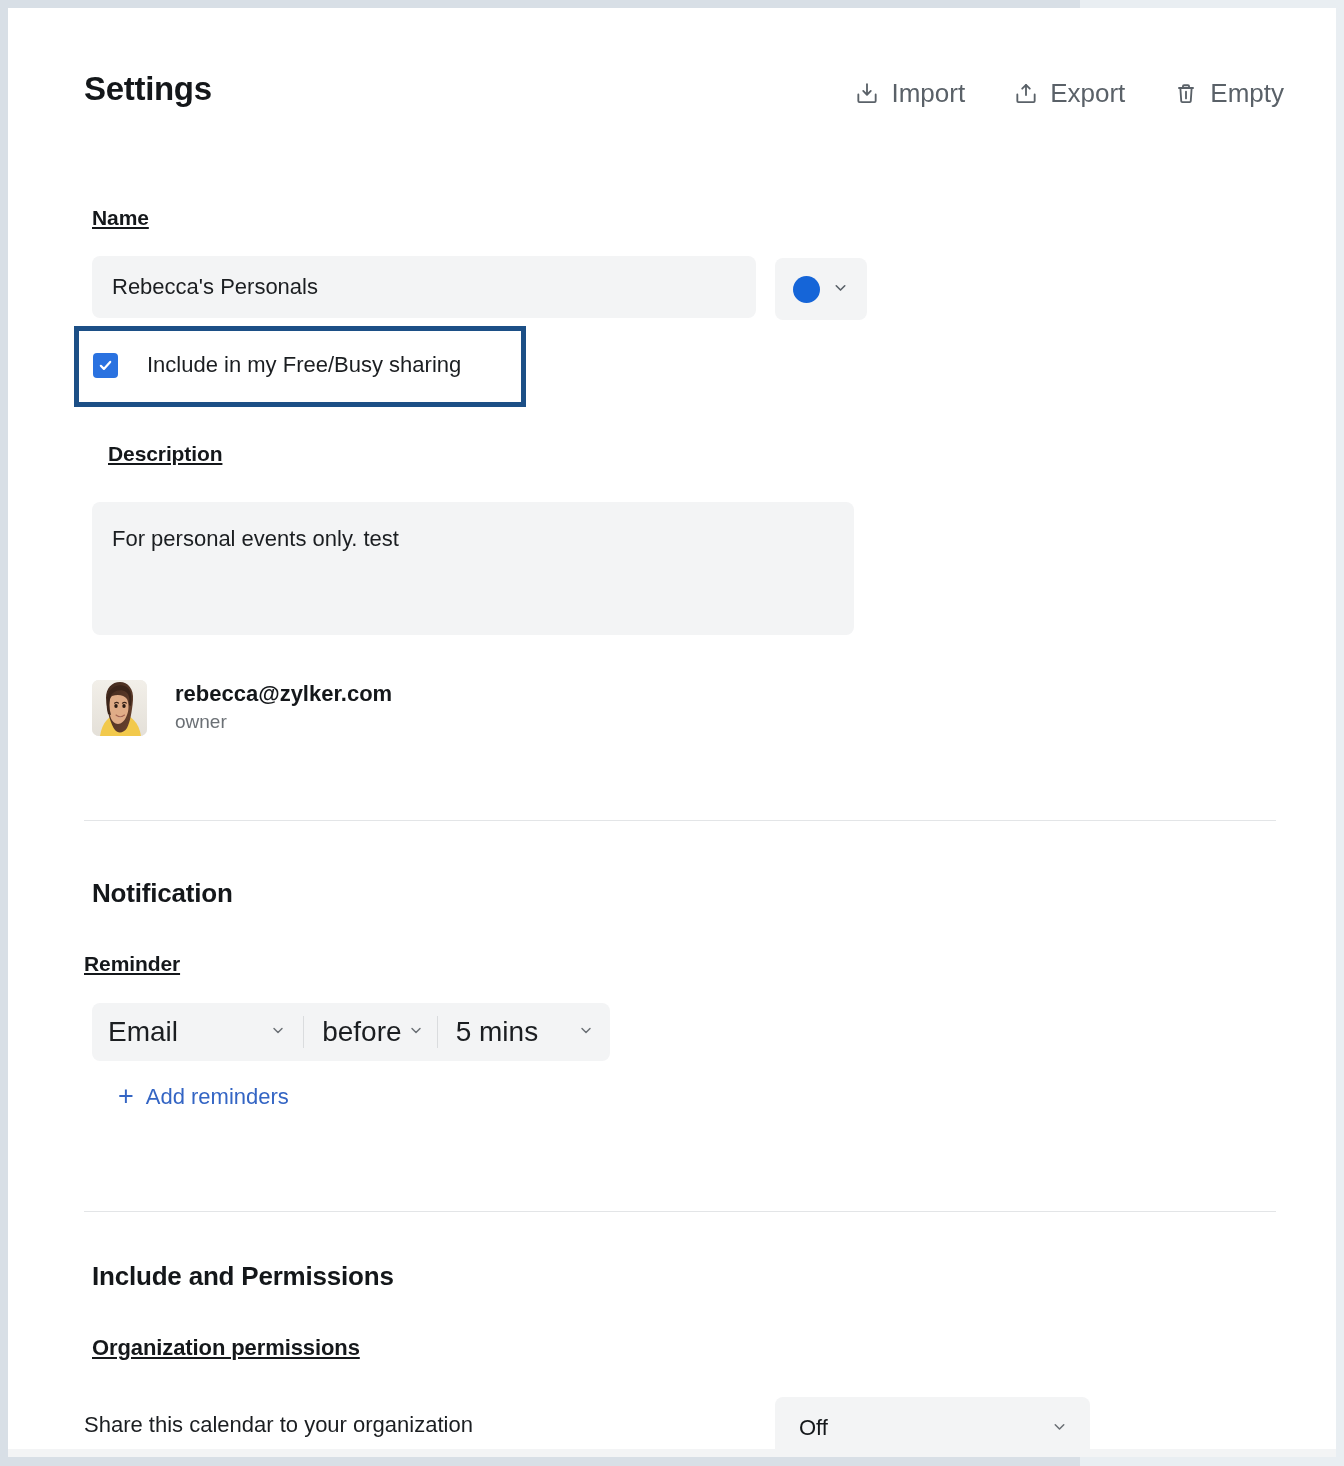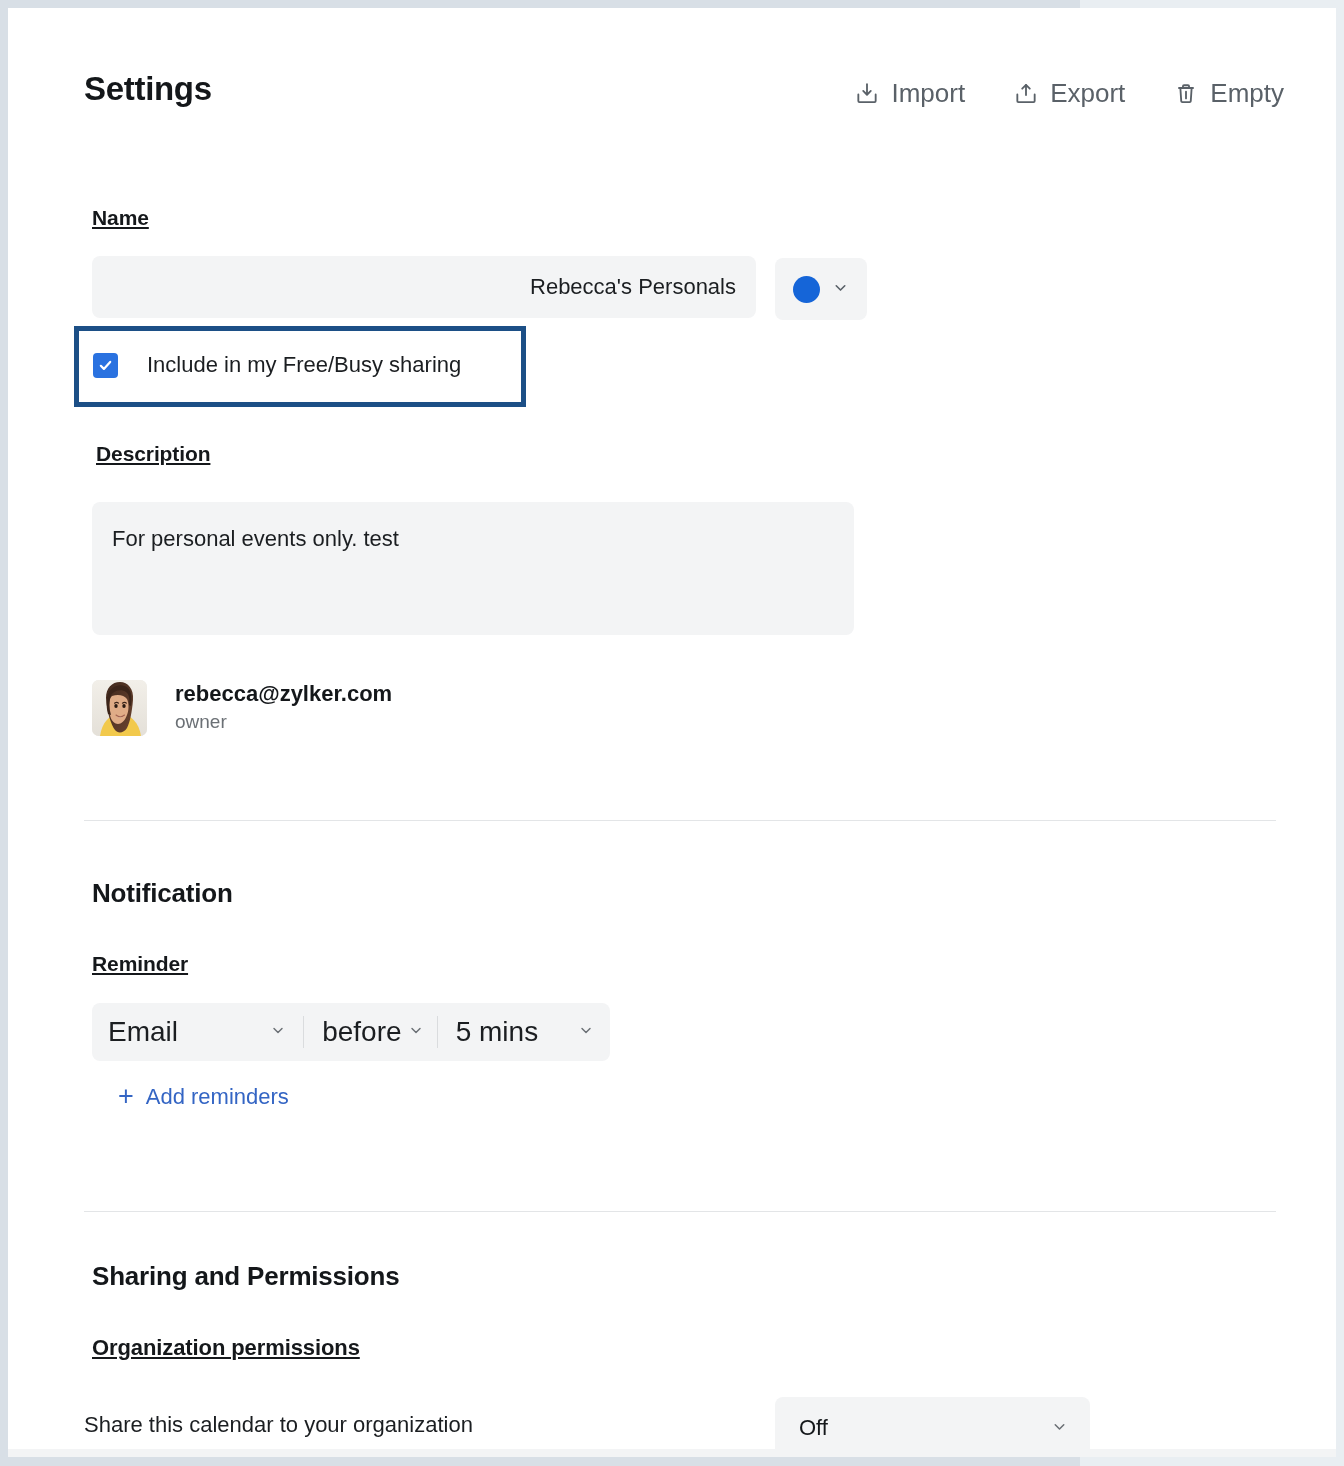--- a/index.html
+++ b/index.html
@@ -350,42 +350,42 @@
             </svg>
           </span>
           <span>Empty</span>
         </button>
 
       </div>
     </div>
 
     <div class="field-label" style="left:84px; top:198px;">Name</div>
 
-    <input class="text-input" style="left: 84px; top: 248px; width: 664px; height: 62px; text-align: right;" value="Rebecca's Personals">
+    <input class="text-input" style="left: 84px; top: 248px; width: 664px; height: 62px;" value="Rebecca's Personals">
 
     <div class="color-select">
       <span class="color-dot"></span>
       <span>
         <svg width="17" height="17" viewBox="0 0 20 20" fill="none" stroke="#5a6168" stroke-width="1.9" stroke-linecap="round" stroke-linejoin="round">
           <path d="M5 8l5 5 5-5"></path>
         </svg>
       </span>
     </div>
 
     <div class="highlight-box"></div>
     <div class="checkbox-row">
       <span class="cbx">
         <svg width="17" height="17" viewBox="0 0 20 20" fill="none" stroke="#ffffff" stroke-width="2.6" stroke-linecap="round" stroke-linejoin="round">
           <path d="M4.5 10.4l3.6 3.6 7.4-8.2"></path>
         </svg>
       </span>
       <span class="cbx-label">Include in my Free/Busy sharing</span>
     </div>
 
-    <div class="field-label" style="left:88px; top:434px;">Description</div>
+    <div class="field-label" style="left:100px; top:434px;">Description</div>
 
     <div class="textarea-box">For personal events only. test</div>
 
     <div class="owner-row">
       <span class="avatar">
         <svg width="55" height="56" viewBox="0 0 55 56">
           <defs>
             <linearGradient id="bgg" x1="0" y1="0" x2="0" y2="1">
               <stop offset="0%" stop-color="#f2efe9"></stop>
               <stop offset="100%" stop-color="#e4e0d8"></stop>
@@ -411,21 +411,21 @@
       <span>
         <div class="owner-email">rebecca@zylker.com</div>
         <div class="owner-role">owner</div>
       </span>
     </div>
 
     <div class="divider" style="top:812px;"></div>
 
     <div class="section-title" style="left:84px; top:870px;">Notification</div>
 
-    <div class="field-label" style="left:84px; top:944px;text-align:right;">Reminder</div>
+    <div class="field-label" style="left:76px; top:944px;text-align:right;">Reminder</div>
 
     <div class="reminder-bar">
       <div class="rm-seg s1">
         <span class="rm-text">Email</span>
         <span>
           <svg width="16" height="16" viewBox="0 0 20 20" fill="none" stroke="#6b7075" stroke-width="1.8" stroke-linecap="round" stroke-linejoin="round">
               <path d="M5 8l5 5 5-5"></path>
             </svg>
         </span>
       </div>
@@ -449,21 +449,21 @@
       </div>
     </div>
 
     <div class="add-reminders">
       <span class="plus-ic">+</span>
       <span>Add reminders</span>
     </div>
 
     <div class="divider" style="top:1203px;"></div>
 
-    <div class="section-title" style="left:84px; top:1253px;">Sharing and Permissions</div>
+    <div class="section-title" style="left:84px; top:1253px;">Include and Permissions</div>
 
     <div class="field-label" style="left:84px; top:1327px; font-size:22px;">Organization permissions</div>
 
     <div class="org-row-label">Share this calendar to your organization</div>
 
     <div class="off-select">
       <span class="off-text">Off</span>
       <span>
         <svg width="17" height="17" viewBox="0 0 20 20" fill="none" stroke="#6b7075" stroke-width="1.8" stroke-linecap="round" stroke-linejoin="round">
             <path d="M5 8l5 5 5-5"></path>

